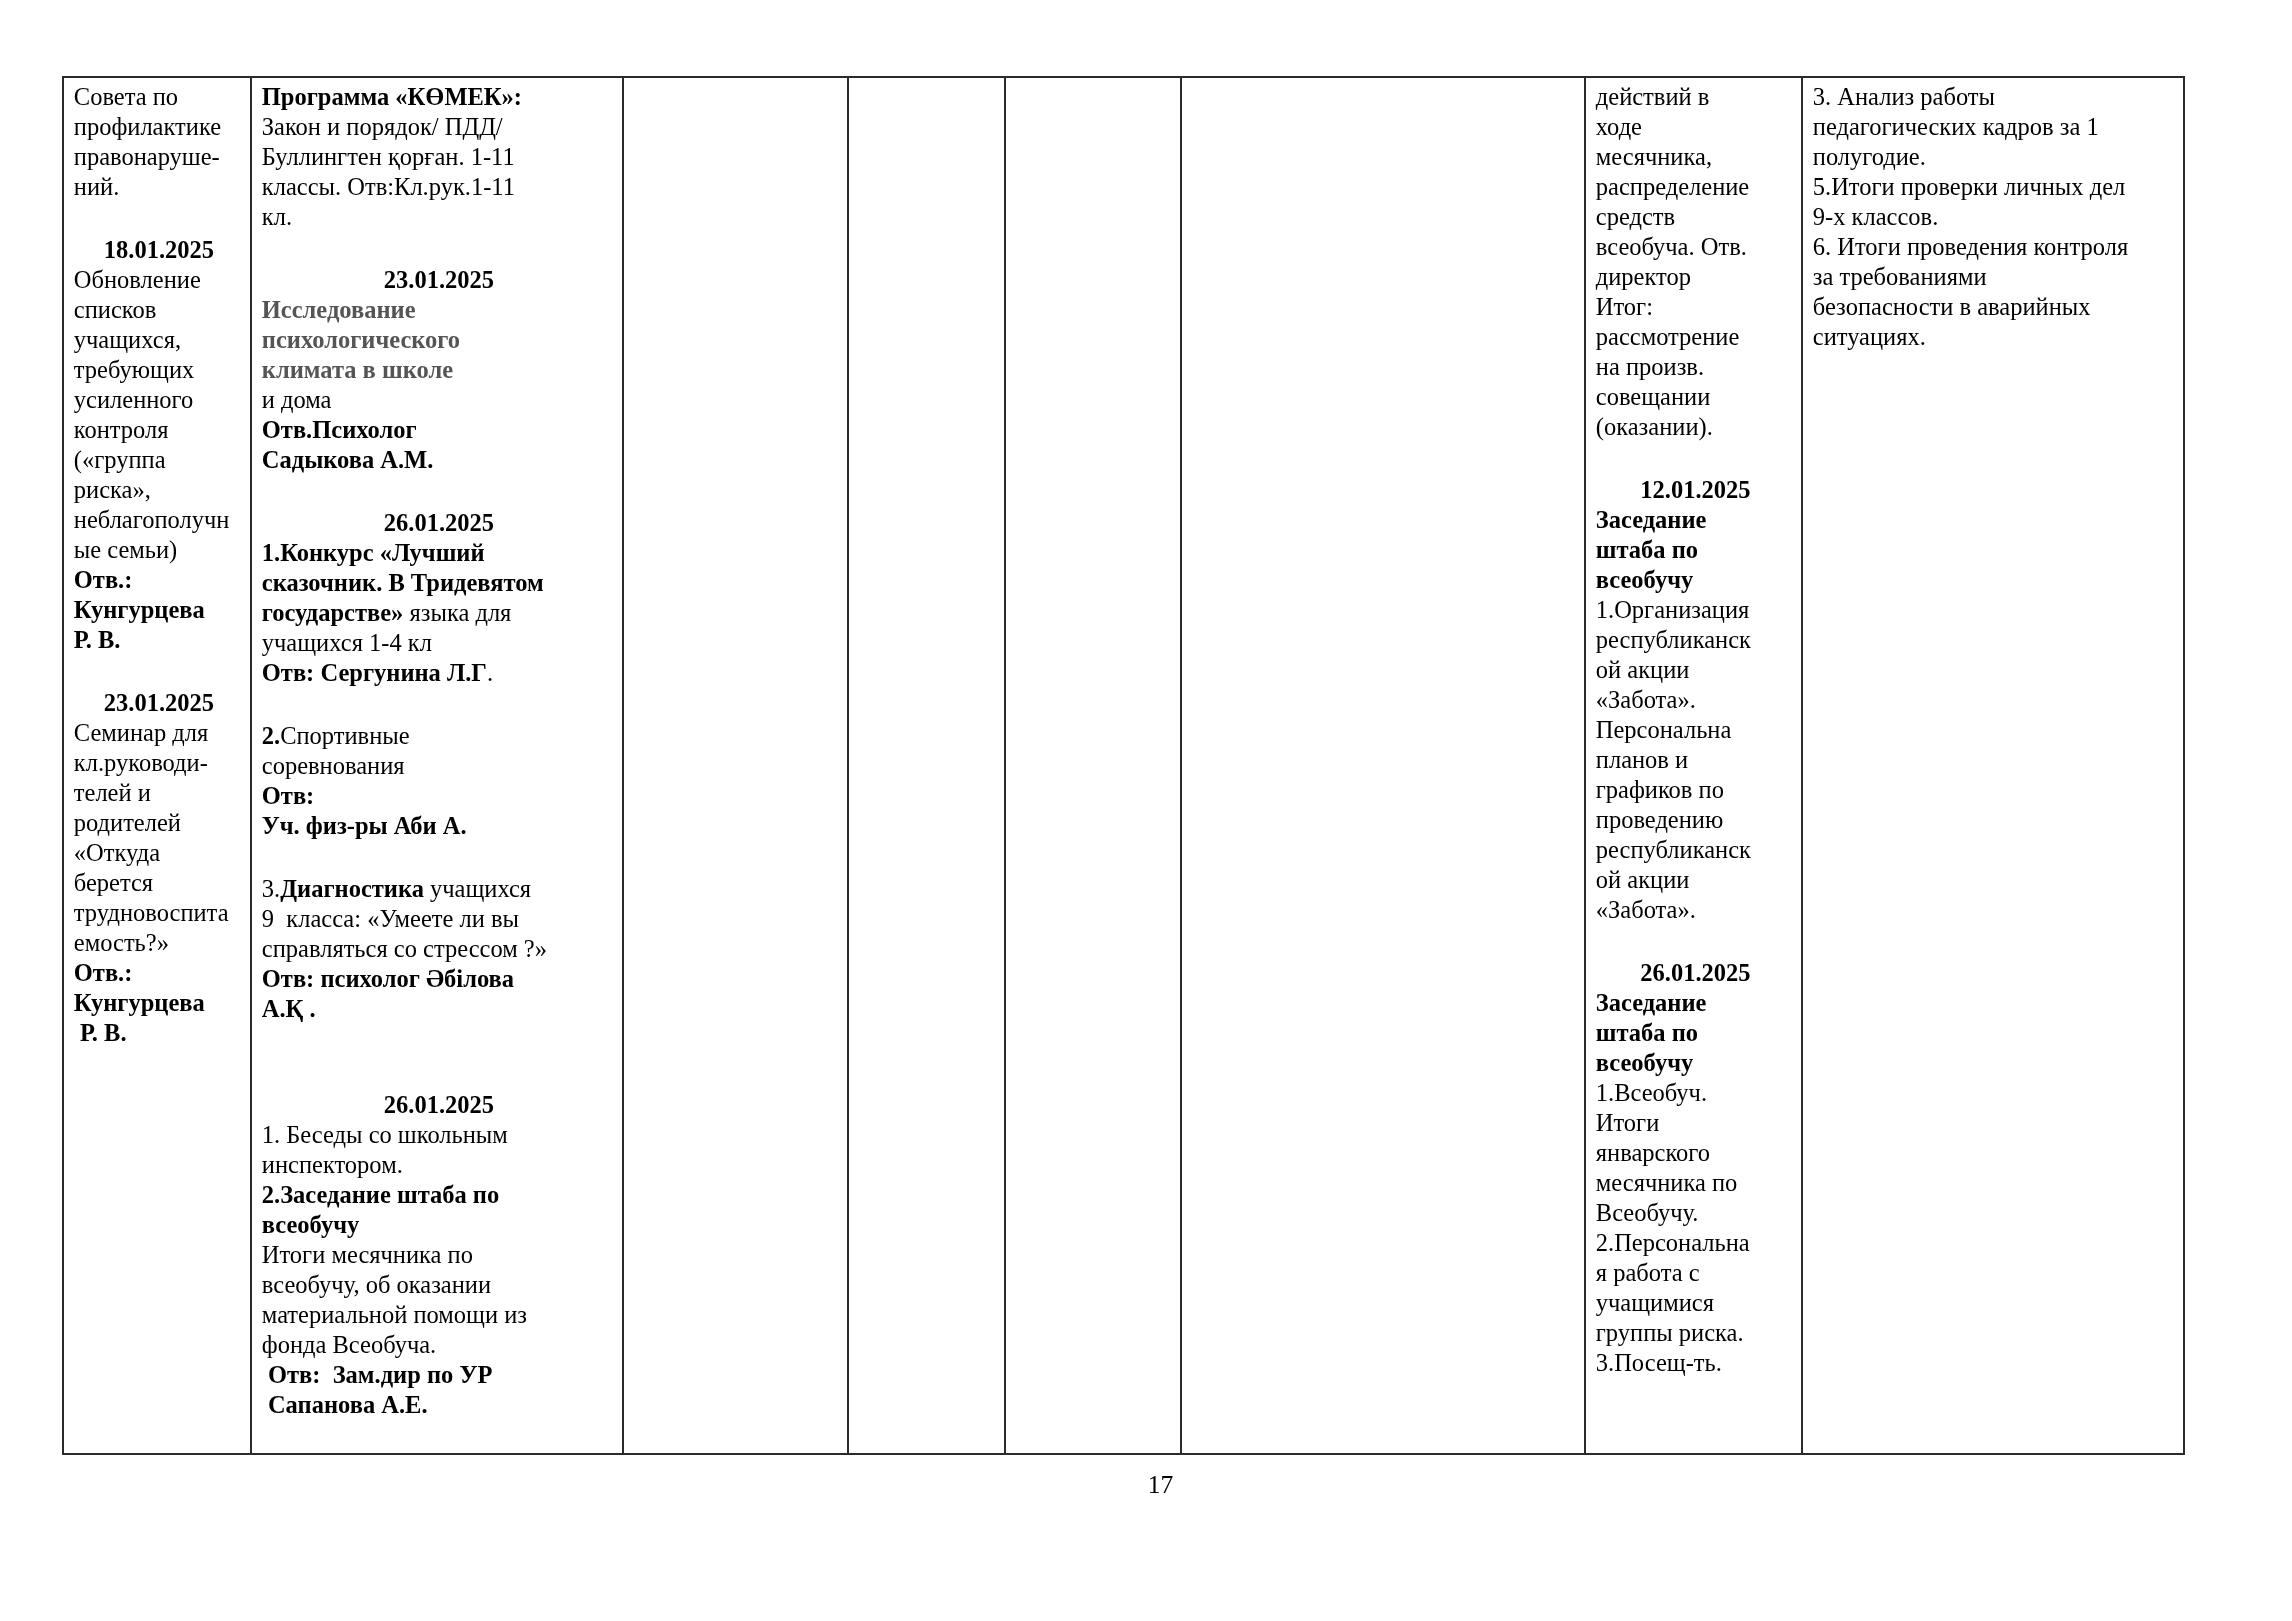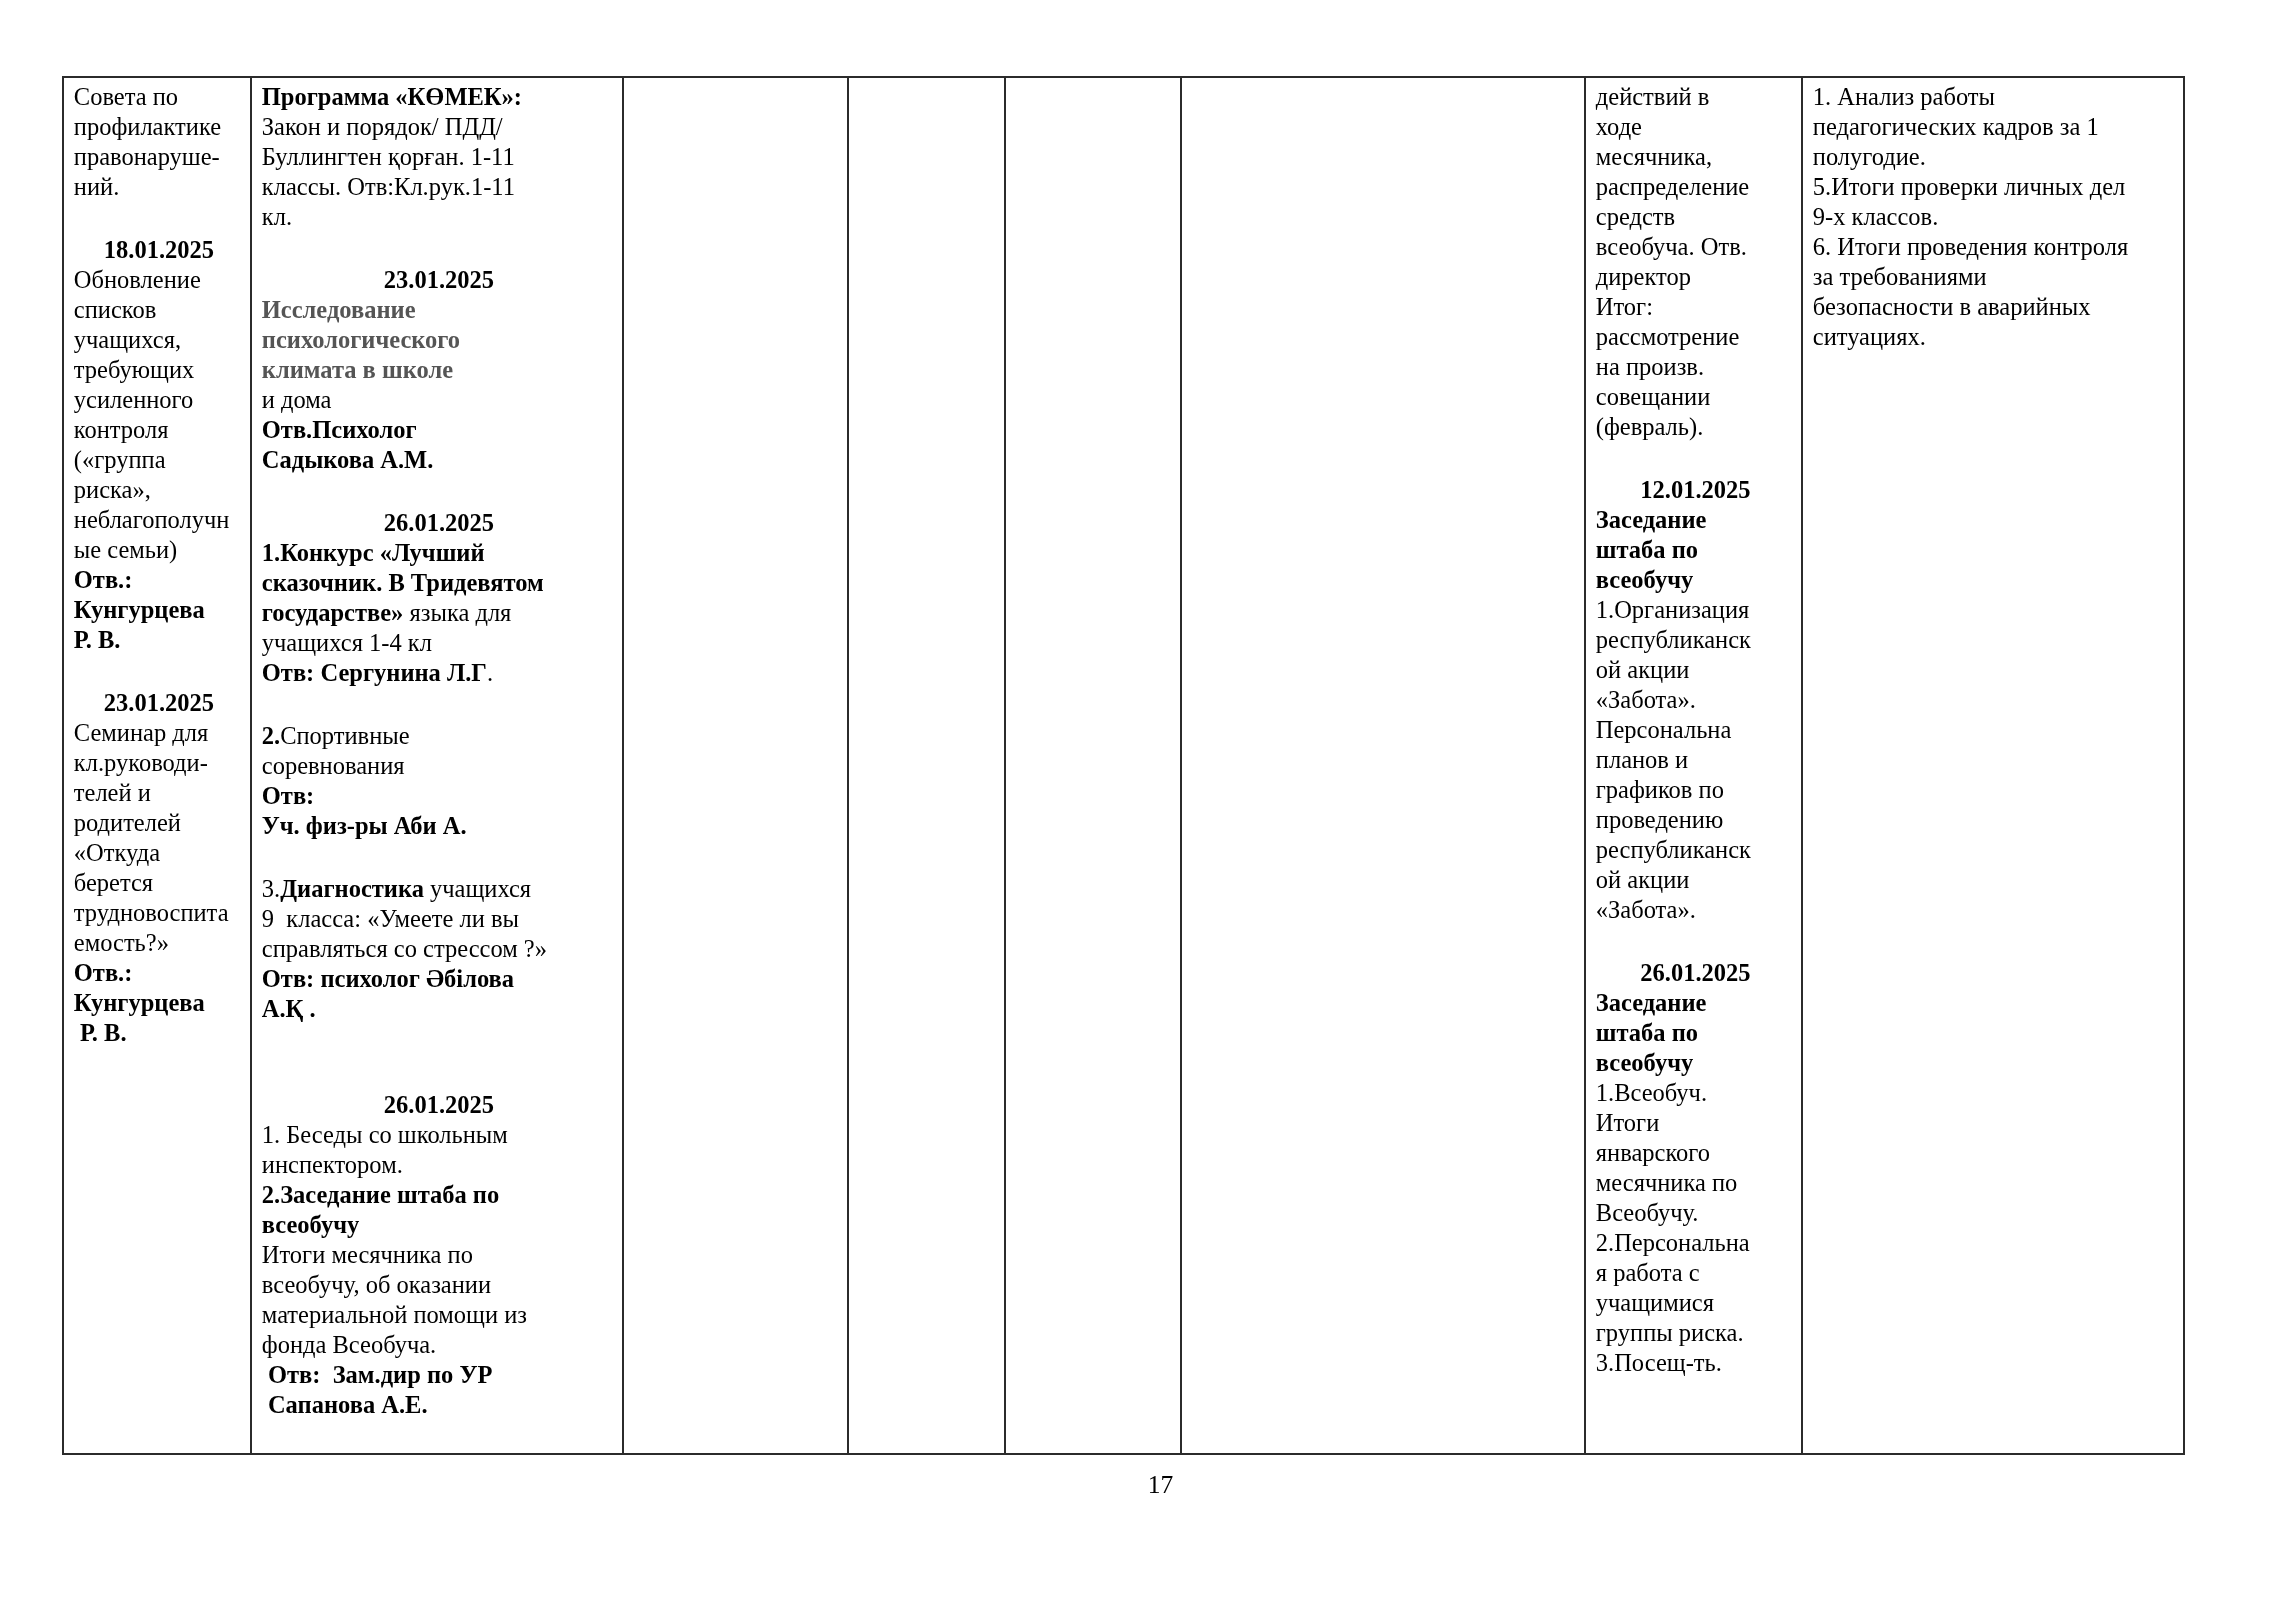--- a/index.html
+++ b/index.html
@@ -66,33 +66,33 @@
       <div class="para"><span class="bold">2.Заседание штаба по</span><br><span class="bold">всеобучу</span></div>
       <div class="para"><span>Итоги месячника по</span><br><span>всеобучу, об оказании</span><br><span>материальной помощи из</span><br><span>фонда Всеобуча.</span></div>
       <div class="para"><span class="bold">&nbsp;Отв:&nbsp; Зам.дир по УР</span><br><span class="bold">&nbsp;Сапанова А.Е.</span></div>
     </div>
     <div class="cell" style="flex: 0 0 225px;"></div>
     <div class="cell" style="flex: 0 0 157px;"></div>
     <div class="cell" style="flex: 0 0 176px;"></div>
     <div class="cell" style="flex: 0 0 404px;"></div>
     <div class="cell" style="flex: 0 0 217px;">
       <div class="para"><span>действий в</span><br><span>ходе</span><br><span>месячника,</span><br><span>распределение</span><br><span>средств</span><br><span>всеобуча. Отв.</span><br><span>директор</span></div>
-      <div class="para"><span>Итог:</span><br><span>рассмотрение</span><br><span>на произв.</span><br><span>совещании</span><br><span>(февраль).</span></div>
+      <div class="para"><span>Итог:</span><br><span>рассмотрение</span><br><span>на произв.</span><br><span>совещании</span><br><span>(оказании).</span></div>
       <div class="blank"></div>
       <div class="para align-center"><span class="bold">12.01.2025</span></div>
       <div class="para"><span class="bold">Заседание</span><br><span class="bold">штаба по</span><br><span class="bold">всеобучу</span></div>
       <div class="para"><span>1.Организация</span><br><span>республиканск</span><br><span>ой акции</span><br><span>«Забота».</span><br><span>Персональна</span><br><span>планов и</span><br><span>графиков по</span><br><span>проведению</span><br><span>республиканск</span><br><span>ой акции</span><br><span>«Забота».</span></div>
       <div class="blank"></div>
       <div class="para align-center"><span class="bold">26.01.2025</span></div>
       <div class="para"><span class="bold">Заседание</span><br><span class="bold">штаба по</span><br><span class="bold">всеобучу</span></div>
       <div class="para"><span>1.Всеобуч.</span><br><span>Итоги</span><br><span>январского</span><br><span>месячника по</span><br><span>Всеобучу.</span></div>
       <div class="para"><span>2.Персональна</span><br><span>я работа с</span><br><span>учащимися</span><br><span>группы риска.</span></div>
       <div class="para"><span>3.Посещ-ть.</span></div>
     </div>
     <div class="cell" style="flex: 1 1 auto;">
-      <div class="para"><span>1. Анализ работы</span><br><span>педагогических кадров за 1</span><br><span>полугодие.</span></div>
+      <div class="para"><span>3. Анализ работы</span><br><span>педагогических кадров за 1</span><br><span>полугодие.</span></div>
       <div class="para"><span>5.Итоги проверки личных дел</span><br><span>9-х классов.</span></div>
       <div class="para"><span>6. Итоги проведения контроля</span><br><span>за требованиями</span><br><span>безопасности в аварийных</span><br><span>ситуациях.</span></div>
     </div>
   </div>
 
 <div class="page-number">17</div>
 
 
 </body></html>

